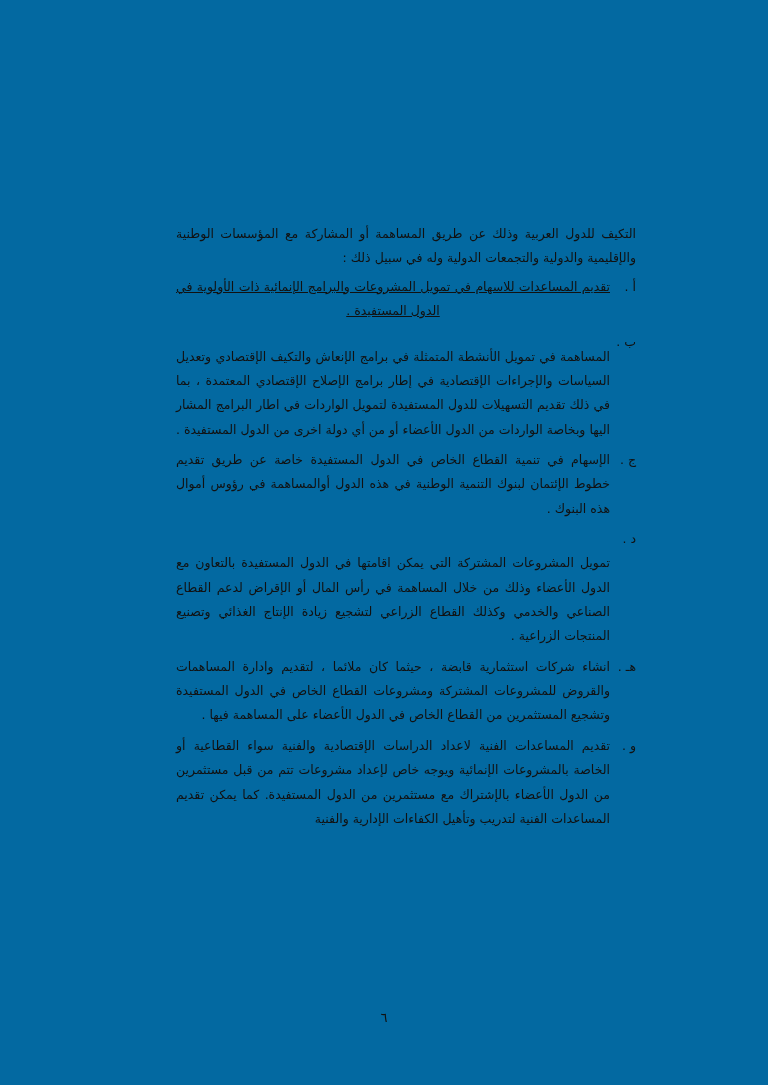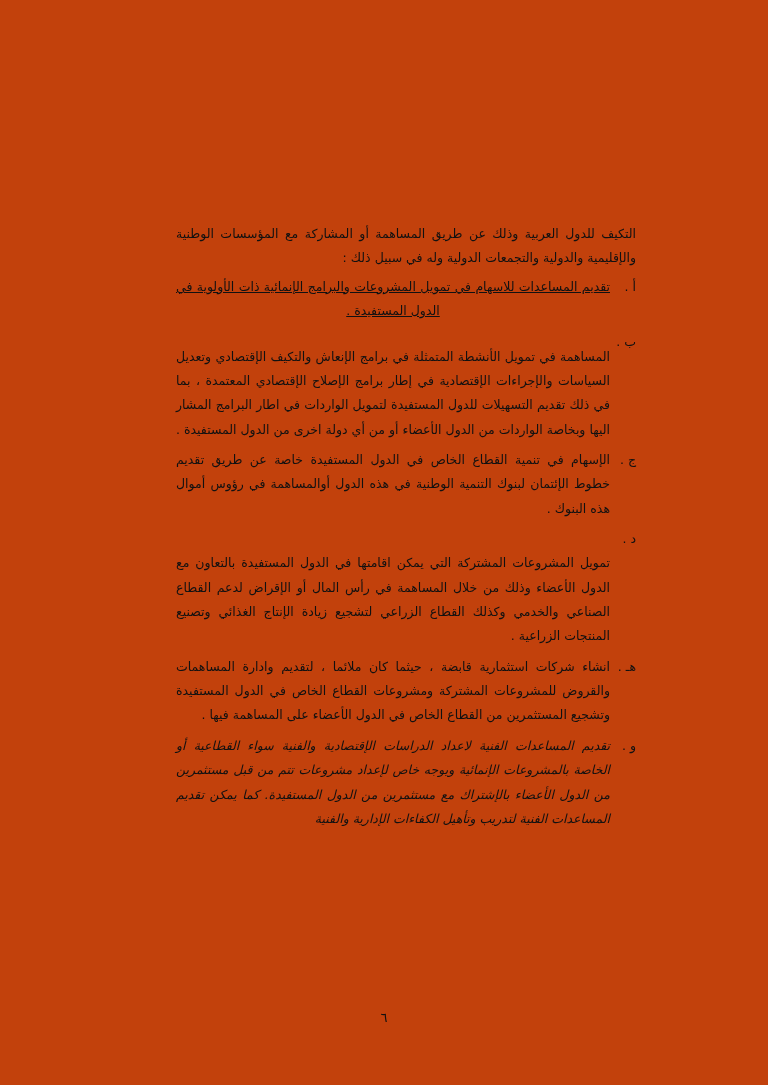--- a/index.html
+++ b/index.html
@@ -4,21 +4,21 @@
 <style>
   html, body {
     margin: 0;
     padding: 0;
     background: #ffffff;
   }
   .page {
     position: relative;
     width: 768px;
     height: 1085px;
-    background: #c2410c;
+    background: #0369a1;
     font-family: "DejaVu Sans", sans-serif;
     color: #111111;
     overflow: hidden;
   }
   .content {
     position: absolute;
     top: 222px;
     right: 132px;
     width: 460px;
     direction: rtl;
@@ -53,21 +53,21 @@
     text-align: justify;
     text-align-last: right;
     letter-spacing: 0.2px;
   }
   
   .item.i1 .body { text-align-last: center; text-decoration: underline; }
   .item.i2 .body { text-align-last: right; margin-top: 15px; }
   .item.i3 .body { text-align-last: right; }
   .item.i4 .body { text-align-last: right; margin-top: 24px; }
   .item.i5 .body { text-align-last: right; }
-  .item.i6 .body { text-align-last: right; font-style: italic; }
+  .item.i6 .body { text-align-last: right; }
 
   .page-number {
     position: absolute;
     left: 0;
     right: 0;
     top: 1010px;
     text-align: center;
     font-size: 13px;
     color: #111111;
   }

